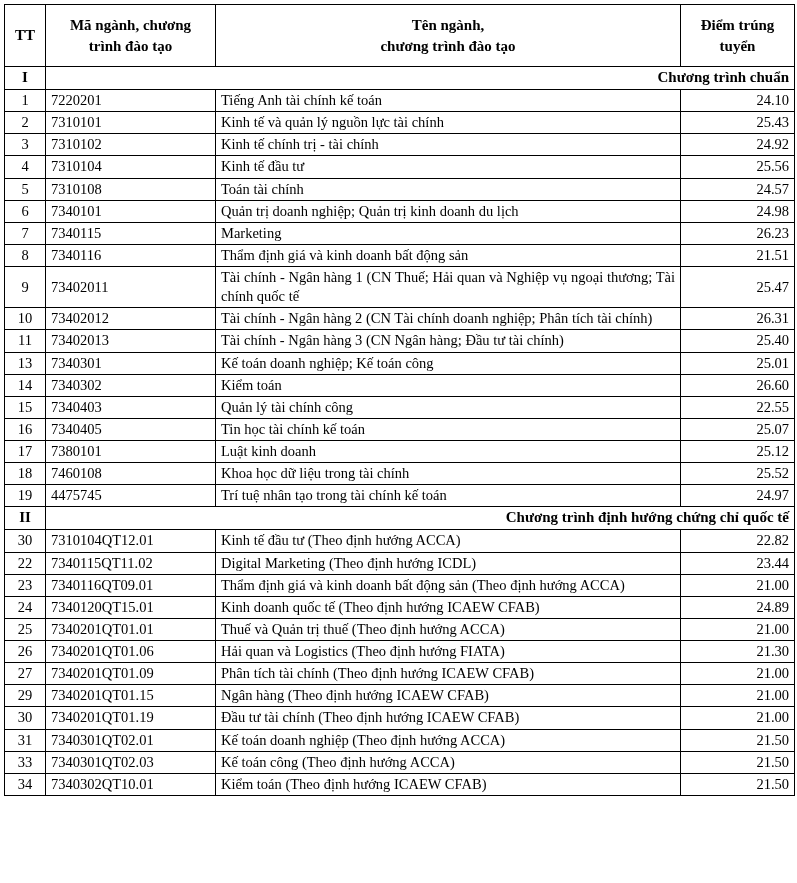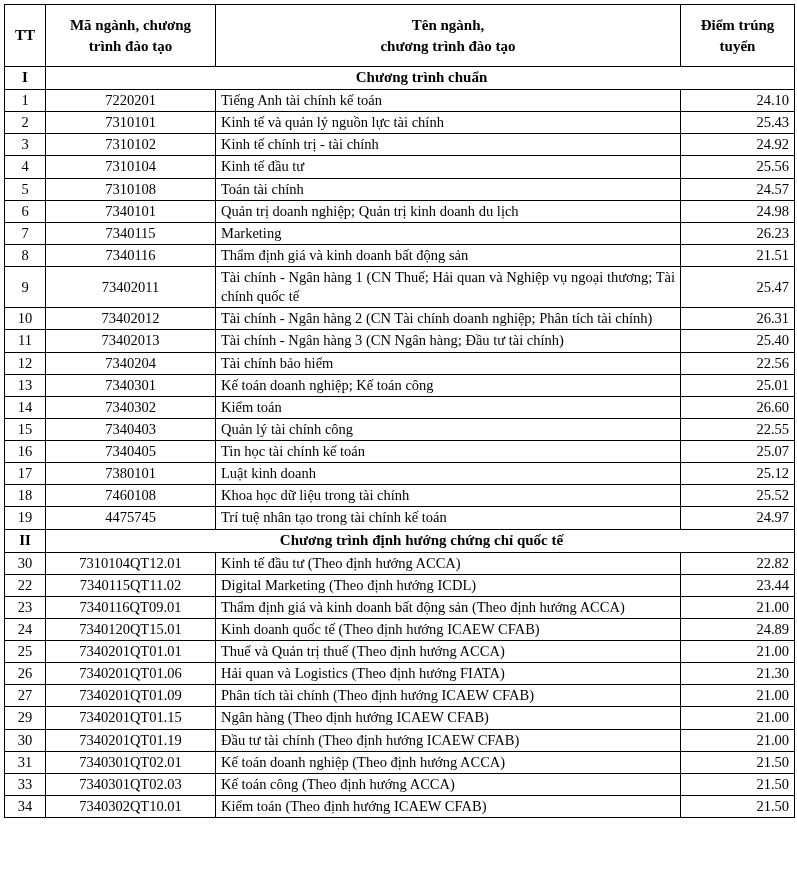--- a/index.html
+++ b/index.html
@@ -36,24 +36,24 @@
     white-space: pre-line;
     line-height: 1.4;
   }
   tbody tr { height: 21.5px; }
   tr.section-row { height: 23px; }
   tr.section-row td {
     font-weight: bold;
     font-size: 15px;
   }
   .c-tt     { text-align: center; padding: 1px 2px; }
-  .c-code   { text-align: center; }
+  .c-code   { text-align: left; }
   .c-name   { text-align: justify; }
   .c-score  { text-align: right; }
-  .c-section { text-align: center; padding-left: 8px; }
+  .c-section { text-align: right; padding-left: 8px; }
 </style>
 </head>
 <body>
 
 <table class="score-table">
   <colgroup>
     <col style="width:41px">
     <col style="width:170px">
     <col style="width:465px">
     <col style="width:114px">
@@ -145,26 +145,20 @@
     <td class="c-score">26.31</td>
   </tr>
 
   <tr>
     <td class="c-tt">11</td>
     <td class="c-code">73402013</td>
     <td class="c-name">Tài chính - Ngân hàng 3 (CN Ngân hàng; Đầu tư tài chính)</td>
     <td class="c-score">25.40</td>
   </tr>
 
-  <tr>
-    <td class="c-tt">12</td>
-    <td class="c-code">7340204</td>
-    <td class="c-name">Tài chính bảo hiểm</td>
-    <td class="c-score">22.56</td>
-  </tr>
 
   <tr>
     <td class="c-tt">13</td>
     <td class="c-code">7340301</td>
     <td class="c-name">Kế toán doanh nghiệp; Kế toán công</td>
     <td class="c-score">25.01</td>
   </tr>
 
   <tr>
     <td class="c-tt">14</td>

